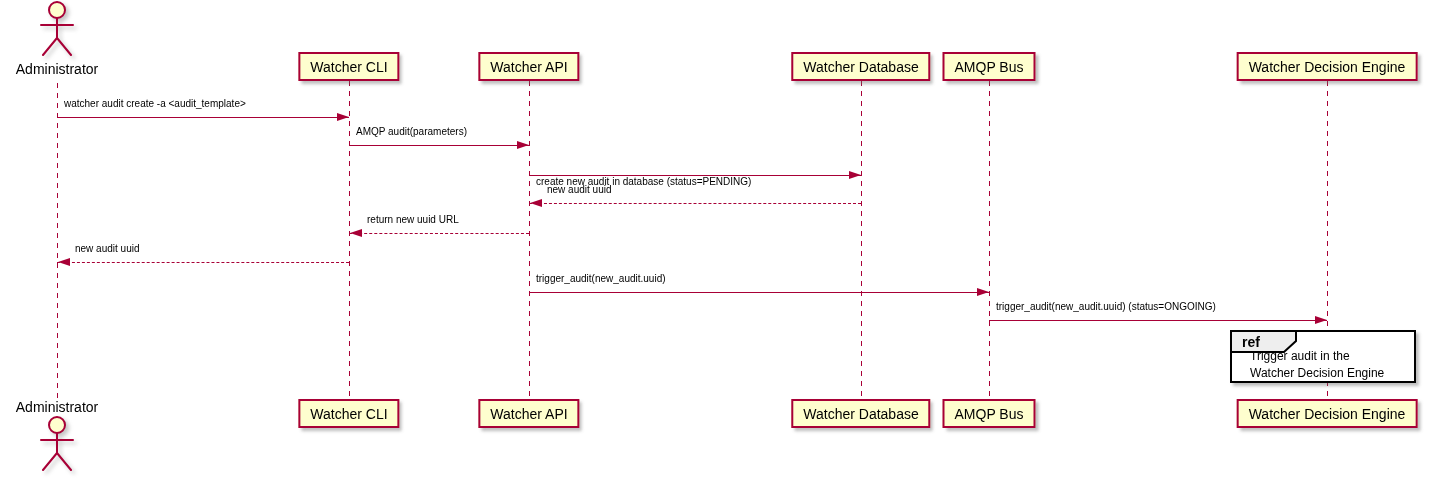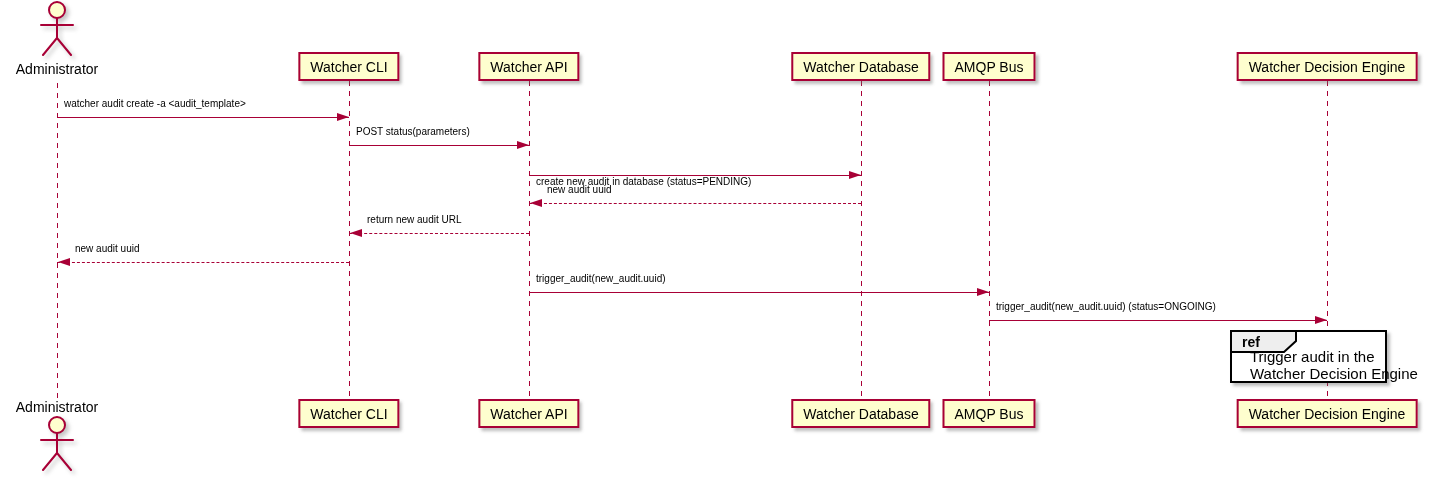--- a/index.html
+++ b/index.html
@@ -42,33 +42,33 @@
   .msg-line.dashed{border-top:1px dashed var(--arrow);}
   .msg-label{
     position:absolute;z-index:4;font-size:10px;white-space:nowrap;color:var(--text);
   }
   .arrowhead{position:absolute;z-index:4;width:0;height:0;border-style:solid;}
   .arrowhead.right{border-width:4.5px 0 4.5px 12px;border-color:transparent transparent transparent var(--arrow);}
   .arrowhead.left{border-width:4.5px 12px 4.5px 0;border-color:transparent var(--arrow) transparent transparent;}
   
   .ref-box{
     position:absolute;z-index:5;
-    left:1230px;top:330px;width:157px;height:53px;box-sizing:border-box;
+    left:1230px;top:330px;width:186px;height:53px;box-sizing:border-box;
     background:var(--ref-fill);
     border:2px solid var(--ref-border);
     box-shadow:3px 3px 3px rgba(110,110,110,0.45);
   }
   .ref-tab{position:absolute;left:-2px;top:-2px;}
   .ref-keyword{
     position:absolute;left:10px;top:2px;z-index:6;
     font-size:14px;font-weight:bold;color:var(--text);
   }
   .ref-content{
     position:absolute;left:18px;top:16px;
-    font-size:15px;line-height:17px;white-space:nowrap;color:var(--text);
+    font-size:12px;line-height:17px;white-space:nowrap;color:var(--text);
   }
 </style>
 </head>
 <body>
 
 <div class="canvas" id="diagram" style="--participant-fill: #FEFECE; --participant-border: #A80036; --lifeline: #A80036; --arrow: #A80036; --text: #000000; --ref-fill: #FFFFFF; --ref-border: #000000; --ref-header-fill: #EEEEEE;">
   <div id="layer-lifelines">
       <div class="lifeline" style="left: 57px; top: 83px; height: 317px;"></div>
       <div class="lifeline" style="left: 349px; top: 81px; height: 318px;"></div>
       <div class="lifeline" style="left: 529px; top: 81px; height: 318px;"></div>
@@ -123,30 +123,30 @@
       <div class="pbox" style="left: 1327px; top: 399px;">
         <span>Watcher Decision Engine</span>
       </div>
     </div>
   <div id="layer-messages">
       <div class="msg-line solid" style="left: 57px; top: 117px; width: 292px;"></div>
       <div class="arrowhead right" style="left: 337px; top: 113px;"></div>
       <div class="msg-label" style="left: 64px; top: 98px;">watcher audit create -a &lt;audit_template&gt;</div>
       <div class="msg-line solid" style="left: 349px; top: 145px; width: 180px;"></div>
       <div class="arrowhead right" style="left: 517px; top: 141px;"></div>
-      <div class="msg-label" style="left: 356px; top: 126px;">POST status(parameters)</div>
+      <div class="msg-label" style="left: 356px; top: 126px;">AMQP audit(parameters)</div>
       <div class="msg-line solid" style="left: 529px; top: 175px; width: 332px;"></div>
       <div class="arrowhead right" style="left: 849px; top: 171px;"></div>
       <div class="msg-label" style="left: 536px; top: 156px; margin-top: 20px;">create new audit in database (status=PENDING)</div>
       <div class="msg-line dashed" style="left: 529px; top: 203px; width: 332px;"></div>
       <div class="arrowhead left" style="left: 530px; top: 199px;"></div>
       <div class="msg-label" style="left: 547px; top: 184px;">new audit uuid</div>
       <div class="msg-line dashed" style="left: 349px; top: 233px; width: 180px;"></div>
       <div class="arrowhead left" style="left: 350px; top: 229px;"></div>
-      <div class="msg-label" style="left: 367px; top: 214px;">return new audit URL</div>
+      <div class="msg-label" style="left: 367px; top: 214px;">return new uuid URL</div>
       <div class="msg-line dashed" style="left: 57px; top: 262px; width: 292px;"></div>
       <div class="arrowhead left" style="left: 58px; top: 258px;"></div>
       <div class="msg-label" style="left: 75px; top: 243px;">new audit uuid</div>
       <div class="msg-line solid" style="left: 529px; top: 292px; width: 460px;"></div>
       <div class="arrowhead right" style="left: 977px; top: 288px;"></div>
       <div class="msg-label" style="left: 536px; top: 273px;">trigger_audit(new_audit.uuid)</div>
       <div class="msg-line solid" style="left: 989px; top: 320px; width: 338px;"></div>
       <div class="arrowhead right" style="left: 1315px; top: 316px;"></div>
       <div class="msg-label" style="left: 996px; top: 301px;">trigger_audit(new_audit.uuid) (status=ONGOING)</div>
     </div>

